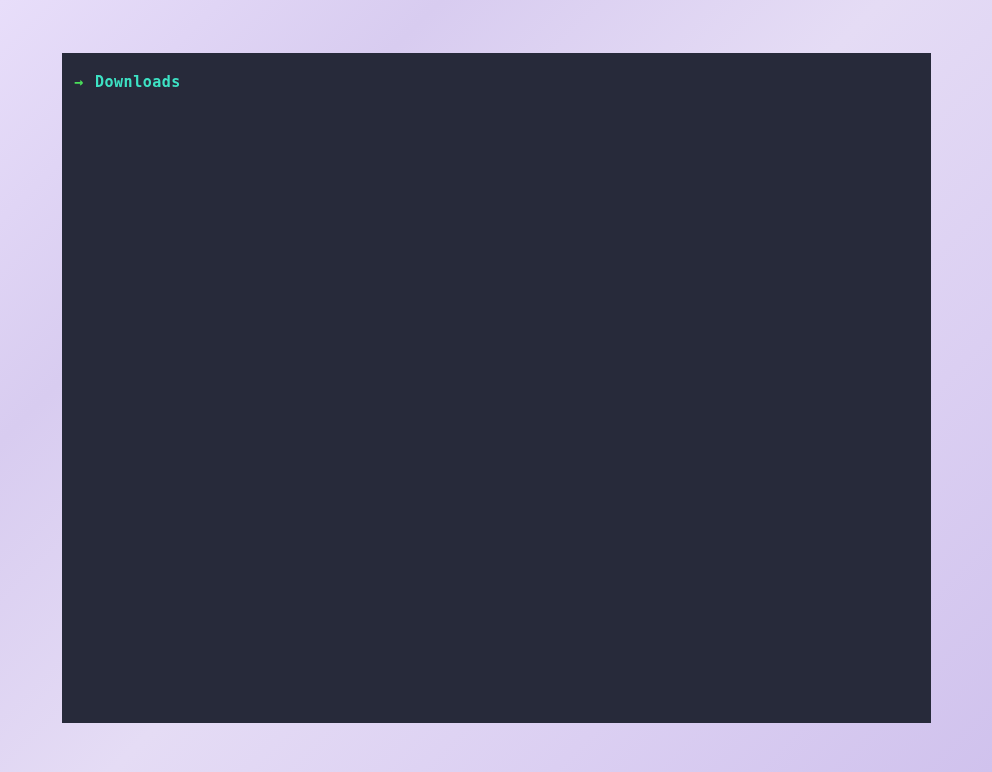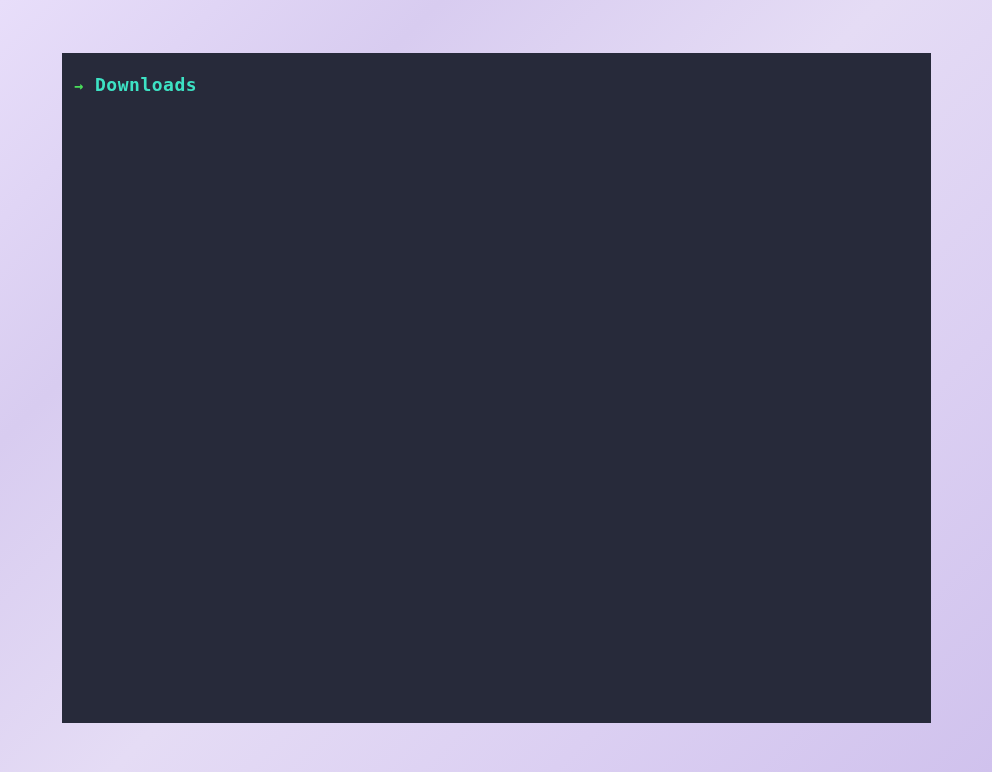--- a/index.html
+++ b/index.html
@@ -38,21 +38,21 @@
       color: #4ade5a;
       font-weight: bold;
       margin-right: 12px;
       font-size: 15px;
     }
 
     .prompt-directory {
       color: #3de2c4;
       font-weight: bold;
       letter-spacing: 0.5px;
-      font-size: 18px;
+      font-size: 15px;
     }
   </style>
 </head>
 <body>
 
 <div class="terminal-window">
   <div class="prompt-line">
     <span class="prompt-arrow">→</span>
     <span class="prompt-directory">Downloads</span>
   </div>

